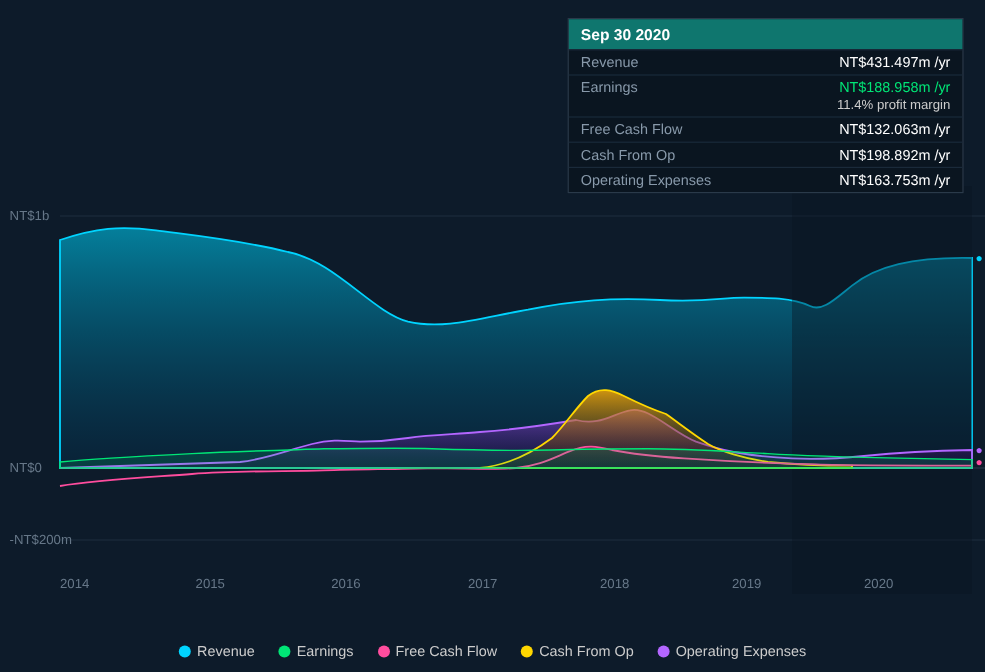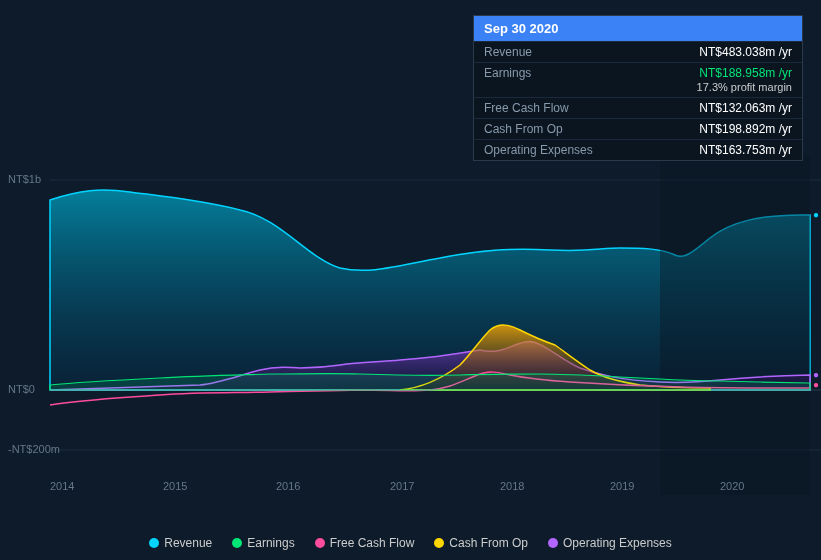--- a/index.html
+++ b/index.html
@@ -17,21 +17,21 @@
     #tooltip {
       position: absolute;
       top: 15px;
       right: 18px;
       width: 330px;
       background: #0a1520;
       border: 1px solid #2a3a4a;
       z-index: 10;
     }
     .tooltip-header {
-      background: #3b82f6;
+      background: #0f766e;
       padding: 5px 10px;
       font-size: 13px;
       font-weight: bold;
       color: #fff;
     }
     .tooltip-row {
       display: flex;
       justify-content: space-between;
       align-items: flex-start;
       padding: 3px 10px;
@@ -75,27 +75,27 @@
       height: 505px;
     }
   </style>
 </head>
 <body>
 
 <div id="tooltip">
   <div class="tooltip-header">Sep 30 2020</div>
   <div class="tooltip-row">
     <span class="tooltip-label">Revenue</span>
-    <span class="tooltip-value highlight-cyan">NT$483.038m /yr</span>
+    <span class="tooltip-value highlight-cyan">NT$431.497m /yr</span>
   </div>
   <div class="tooltip-row">
     <span class="tooltip-label">Earnings</span>
     <span class="tooltip-value">
       <span class="highlight-green">NT$188.958m /yr</span><br>
-      <span class="tooltip-sub">17.3% profit margin</span>
+      <span class="tooltip-sub">11.4% profit margin</span>
     </span>
   </div>
   <div class="tooltip-row">
     <span class="tooltip-label">Free Cash Flow</span>
     <span class="tooltip-value highlight-pink">NT$132.063m /yr</span>
   </div>
   <div class="tooltip-row">
     <span class="tooltip-label">Cash From Op</span>
     <span class="tooltip-value highlight-yellow">NT$198.892m /yr</span>
   </div>

